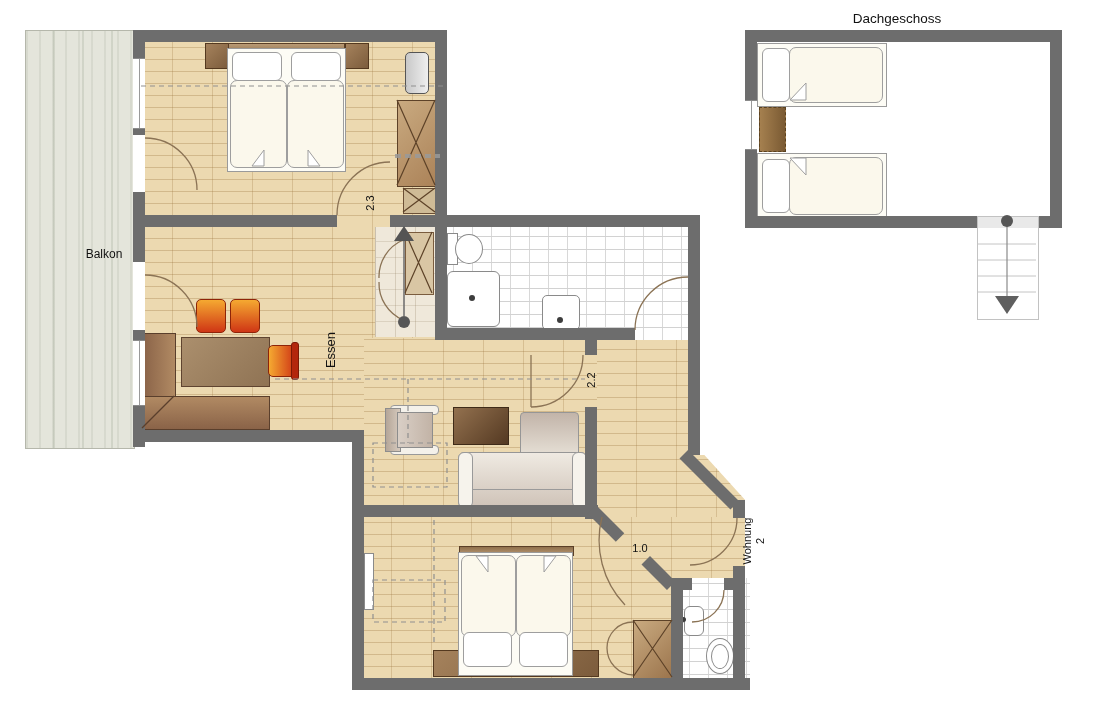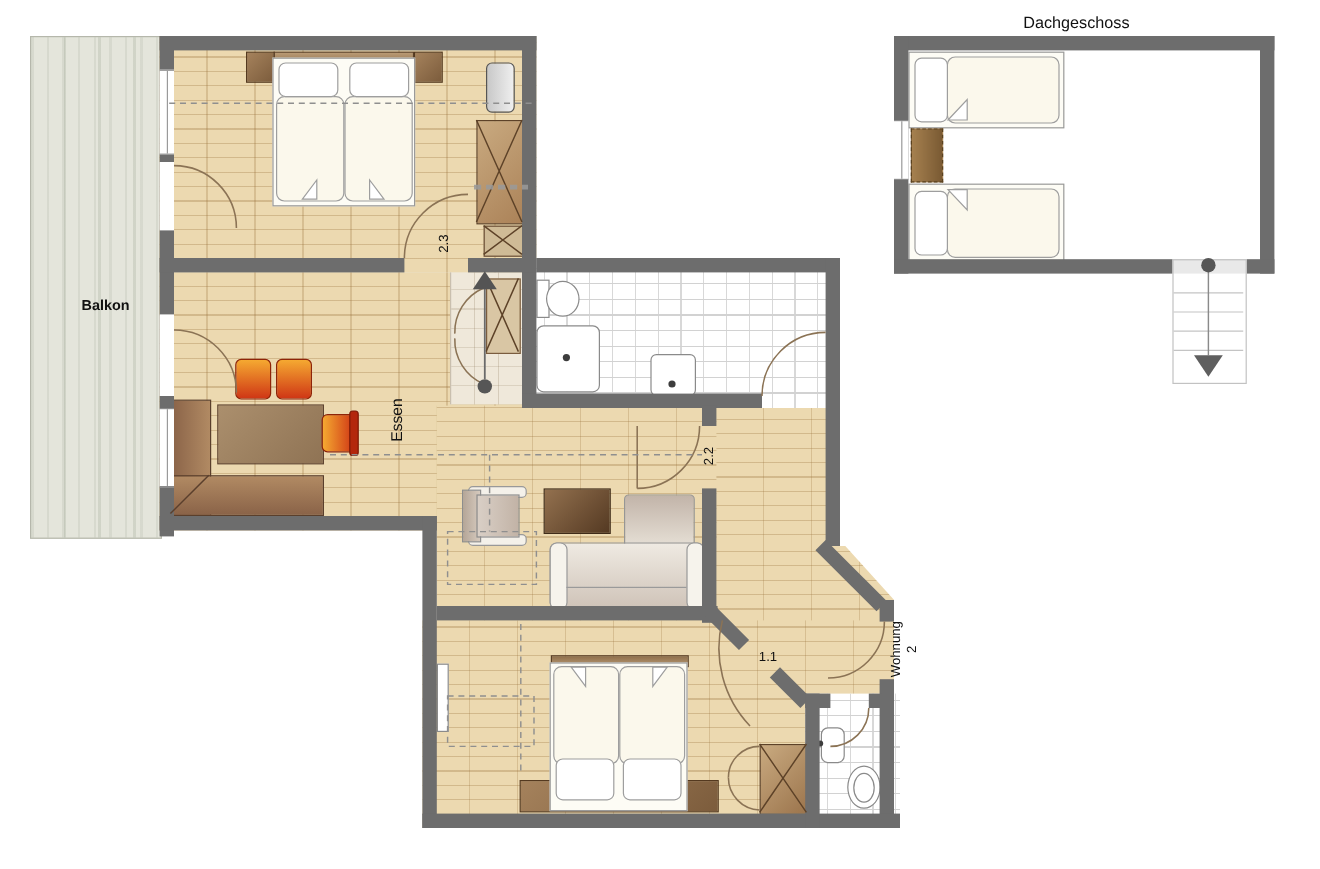--- a/index.html
+++ b/index.html
@@ -210,21 +210,21 @@
         <path d="M 978 276 H 1036"></path>
         <path d="M 978 292 H 1036"></path>
       </g>
       <path d="M 1007 224 V 296" stroke="#8a8a8a" stroke-width="1.2"></path>
       <polygon points="995,296 1019,296 1007,314" fill="#5f5f5f"></polygon>
       <circle cx="1007" cy="221" r="6" fill="#565656"></circle>
     </g>
   </svg>
 
   <div class="label" style="left:797px;top:11px;width:200px;font-size:13.5px;">Dachgeschoss</div>
-  <div class="label" style="left:48px;top:247px;width:80px;font-size:12px;font-weight:bold;">Balkon</div>
+  <div class="label" style="left:64px;top:247px;width:80px;font-size:12px;">Balkon</div>
   <div class="label rot" style="left:311px;top:342px;width:40px;height:16px;font-size:13px;">Essen</div>
   <div class="label rot" style="left:359px;top:197px;width:22px;height:12px;font-size:11px;">2.3</div>
   <div class="label rot" style="left:580px;top:374px;width:22px;height:12px;font-size:11px;">2.2</div>
-  <div class="label" style="left:618px;top:542px;width:44px;font-size:11px;">1.1</div>
+  <div class="label" style="left:618px;top:542px;width:44px;font-size:11px;">1.0</div>
   <div class="label rot" style="left:727px;top:527px;width:56px;height:28px;font-size:11px;line-height:13px;"><span>Wohnung</span>
 <span>2</span></div>
 
 </div>
 
 </body></html>

